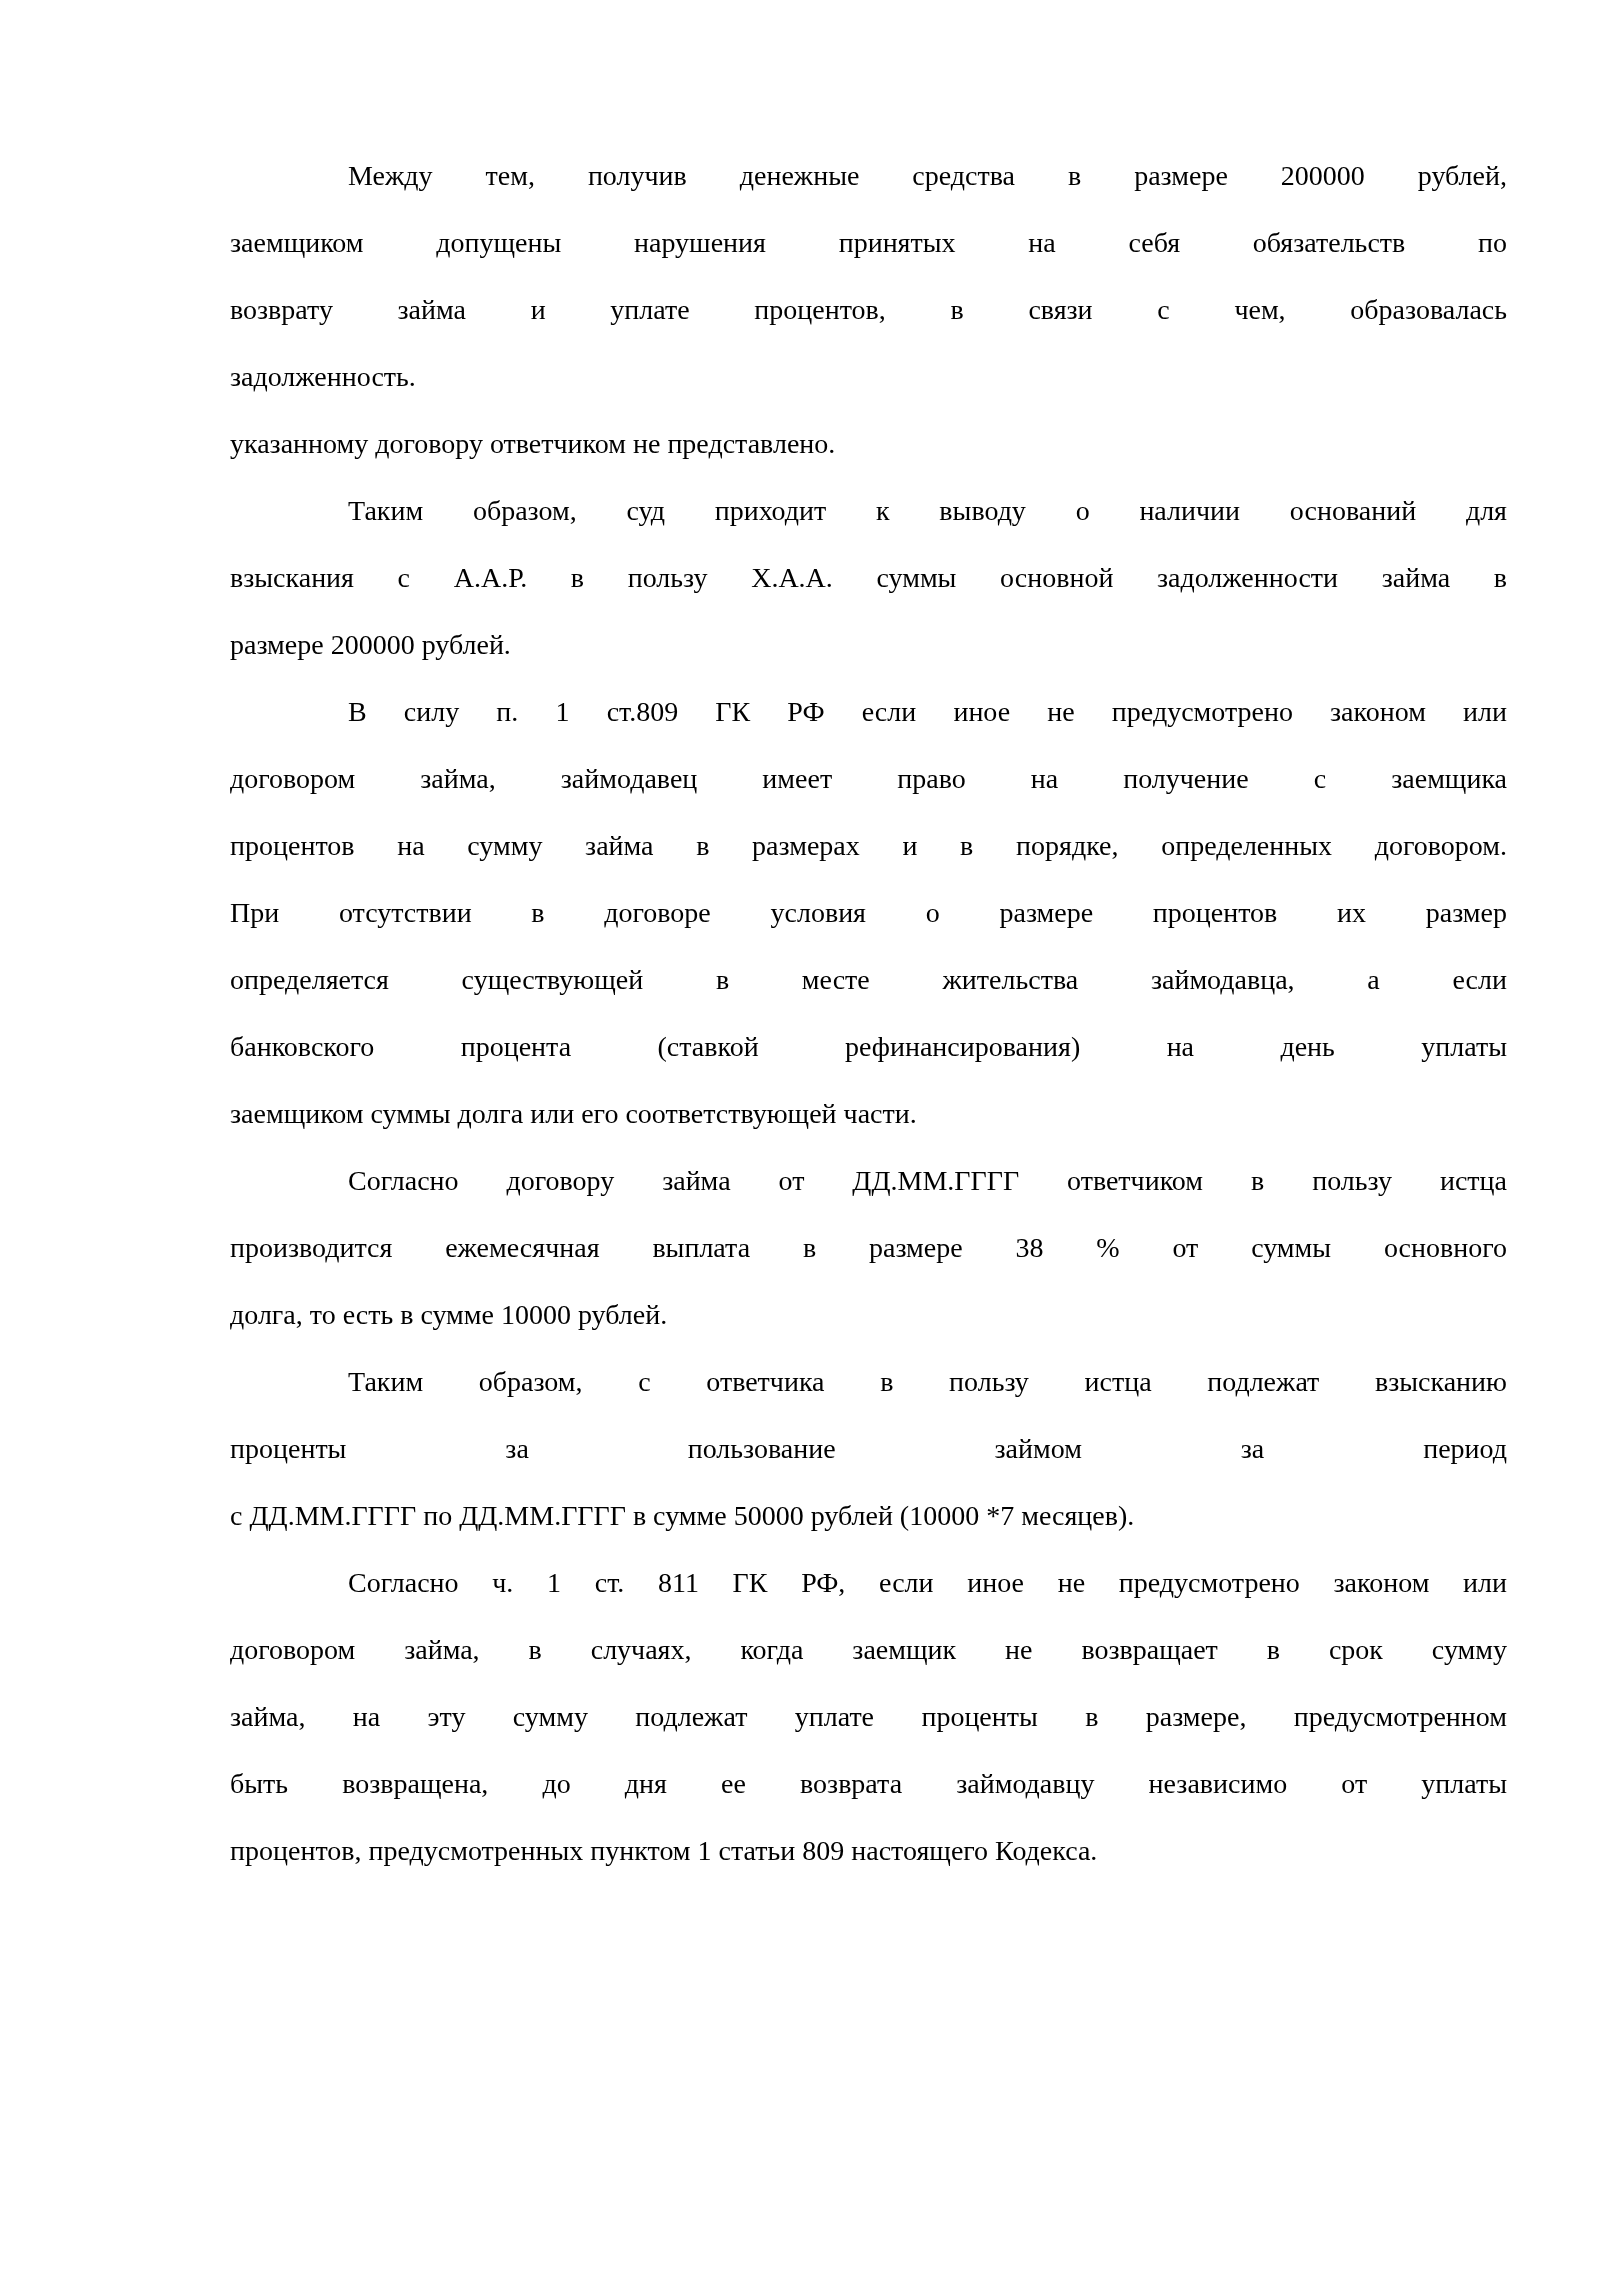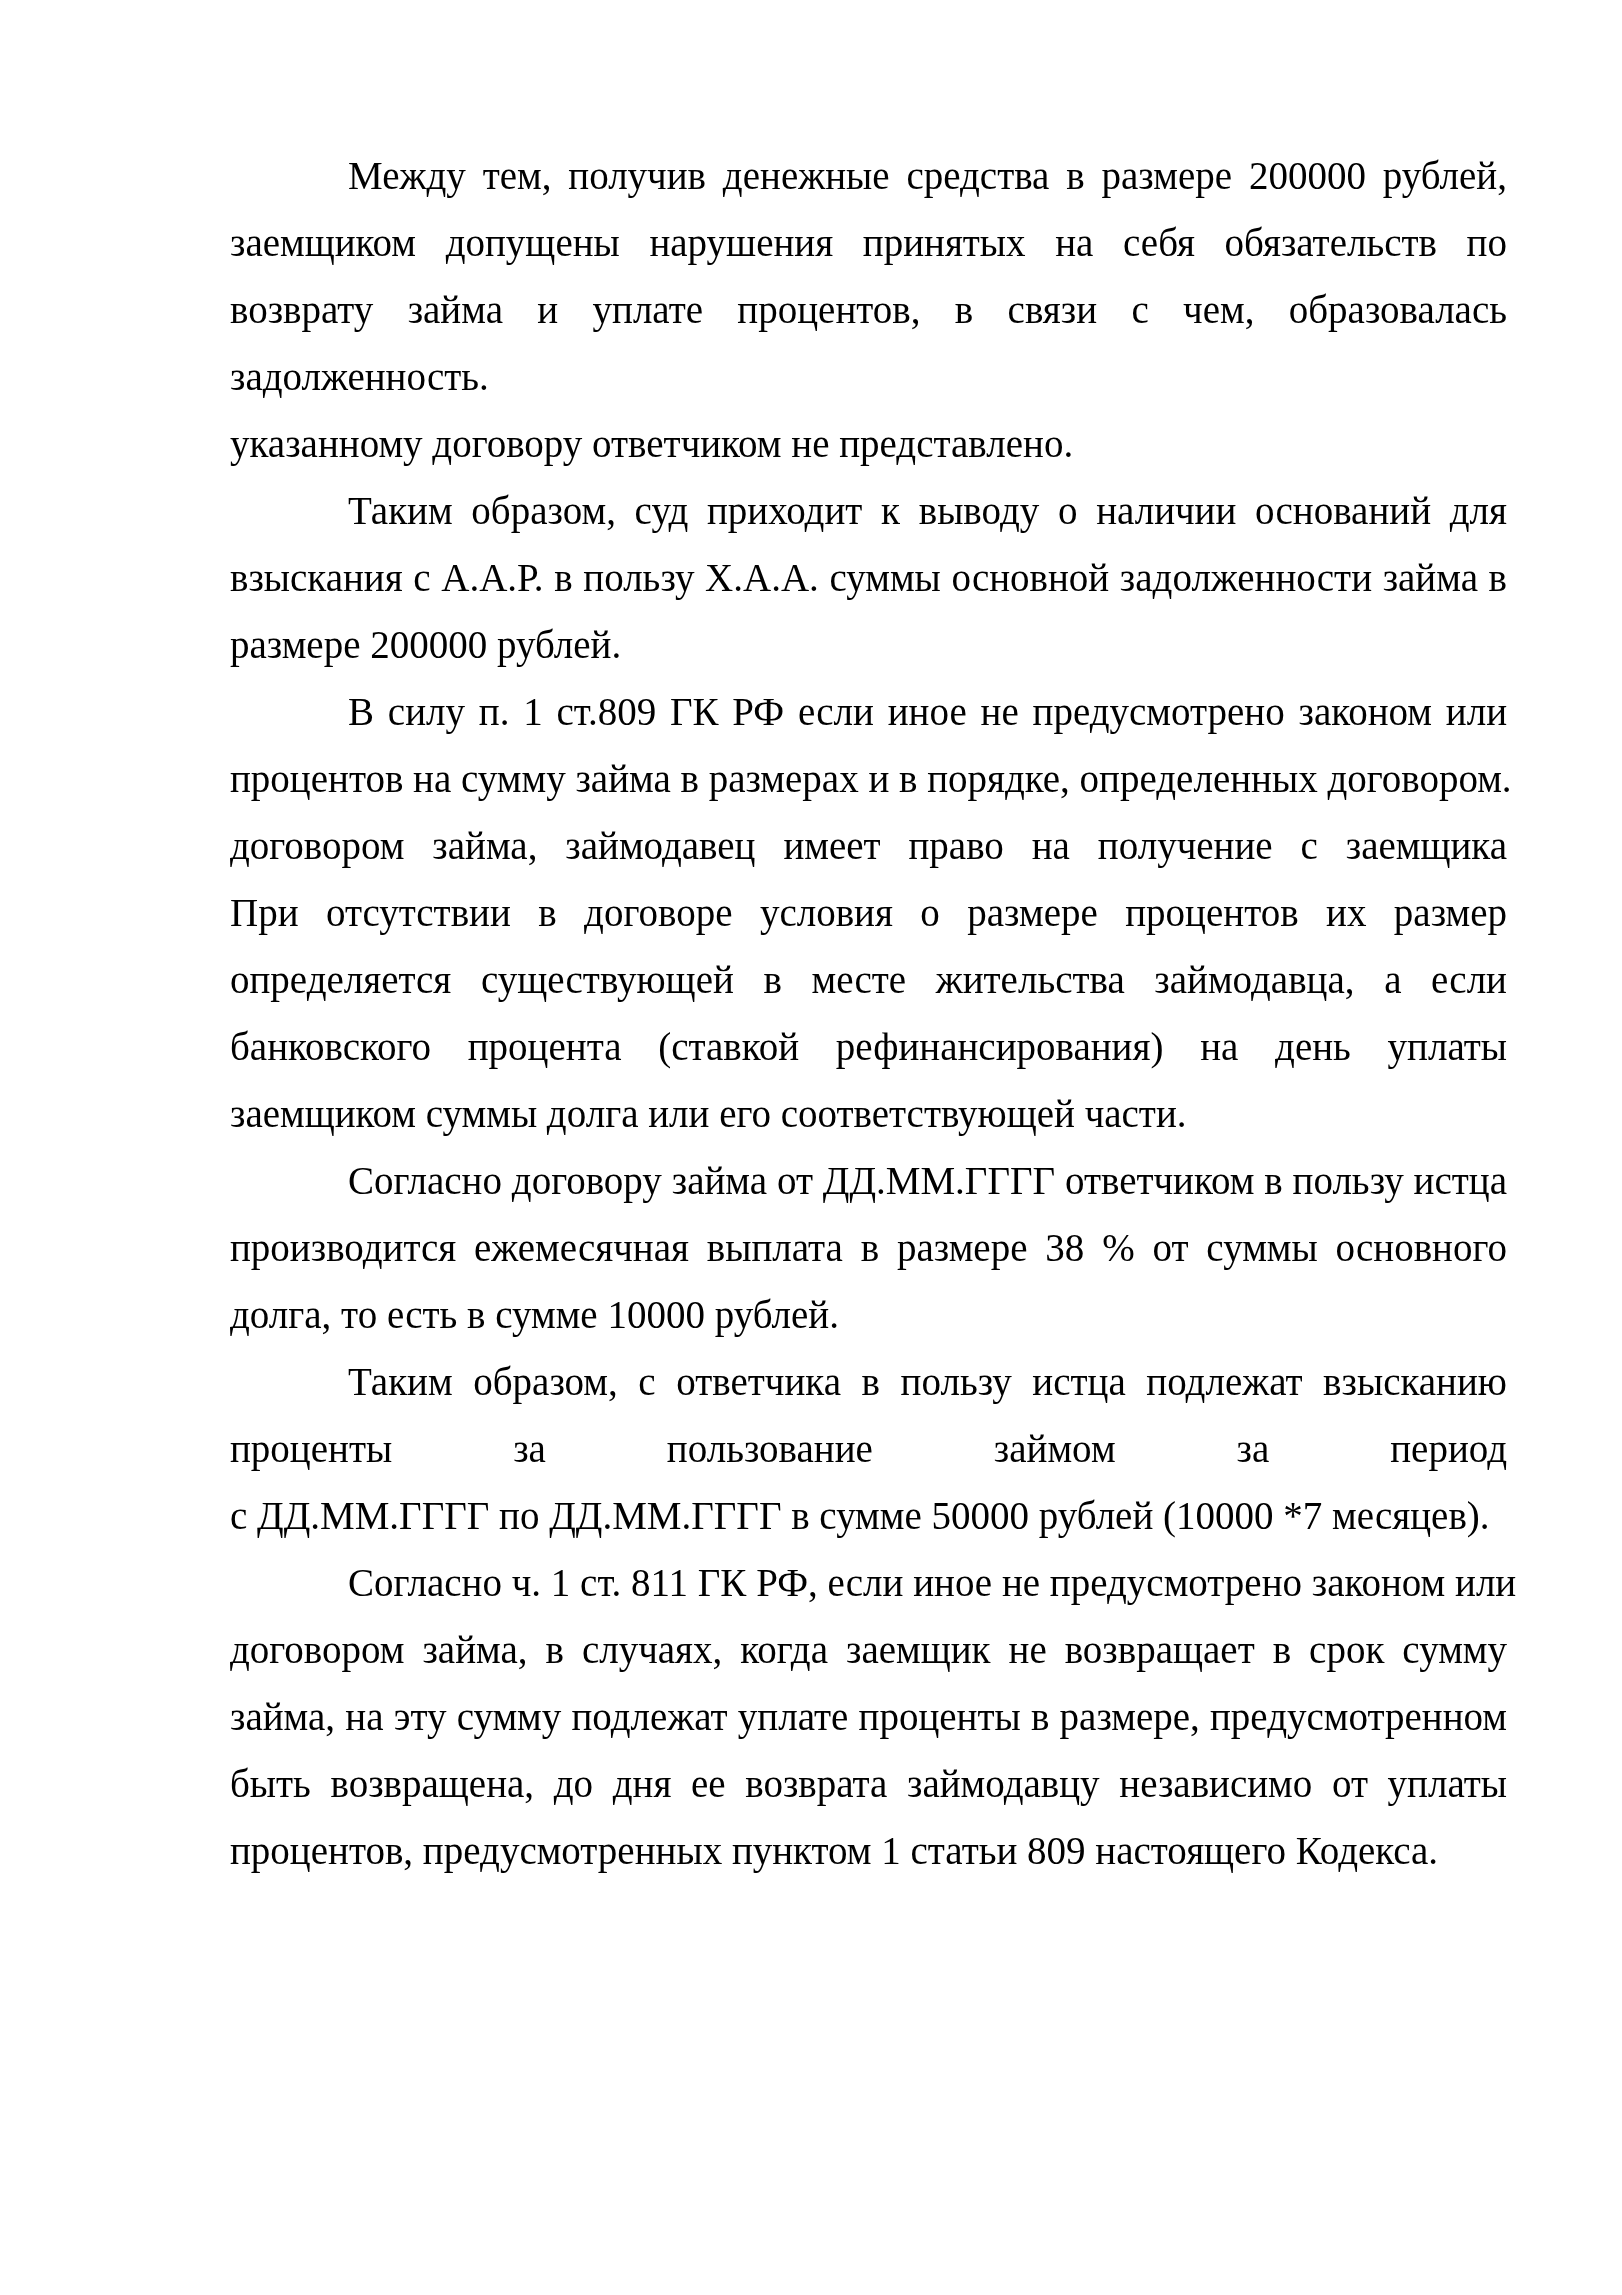--- a/index.html
+++ b/index.html
@@ -21,21 +21,21 @@
     width: 1623px;
     height: 2295px;
     background: #ffffff;
   }
   
   .text-block {
     position: absolute;
     left: 230px;
     top: 142px;
     width: 1277px;
-    font-size: 39px;
+    font-size: 28px;
     line-height: 67px;
     font-kerning: normal;
   }
   .para { margin: 0; padding: 0; }
   .line {
     text-align: justify;
     text-align-last: justify;
     white-space: nowrap;
   }
   .line.last {
@@ -61,22 +61,22 @@
       <div class="para">
         <div class="line last">указанному договору ответчиком не представлено.</div>
       </div>
       <div class="para">
         <div class="line indent">Таким образом, суд приходит к выводу о наличии оснований для</div>
         <div class="line">взыскания с А.А.Р. в пользу Х.А.А. суммы основной задолженности займа в</div>
         <div class="line last">размере 200000 рублей.</div>
       </div>
       <div class="para">
         <div class="line indent">В силу п. 1 ст.809 ГК РФ если иное не предусмотрено законом или</div>
+        <div class="line">договором займа, займодавец имеет право на получение с заемщика</div>
         <div class="line">процентов на сумму займа в размерах и в порядке, определенных договором.</div>
-        <div class="line">договором займа, займодавец имеет право на получение с заемщика</div>
         <div class="line">При отсутствии в договоре условия о размере процентов их размер</div>
         <div class="line">определяется существующей в месте жительства займодавца, а если</div>
         <div class="line">банковского процента (ставкой рефинансирования) на день уплаты</div>
         <div class="line last">заемщиком суммы долга или его соответствующей части.</div>
       </div>
       <div class="para">
         <div class="line indent">Согласно договору займа от ДД.ММ.ГГГГ ответчиком в пользу истца</div>
         <div class="line">производится ежемесячная выплата в размере 38 % от суммы основного</div>
         <div class="line last">долга, то есть в сумме 10000 рублей.</div>
       </div>

